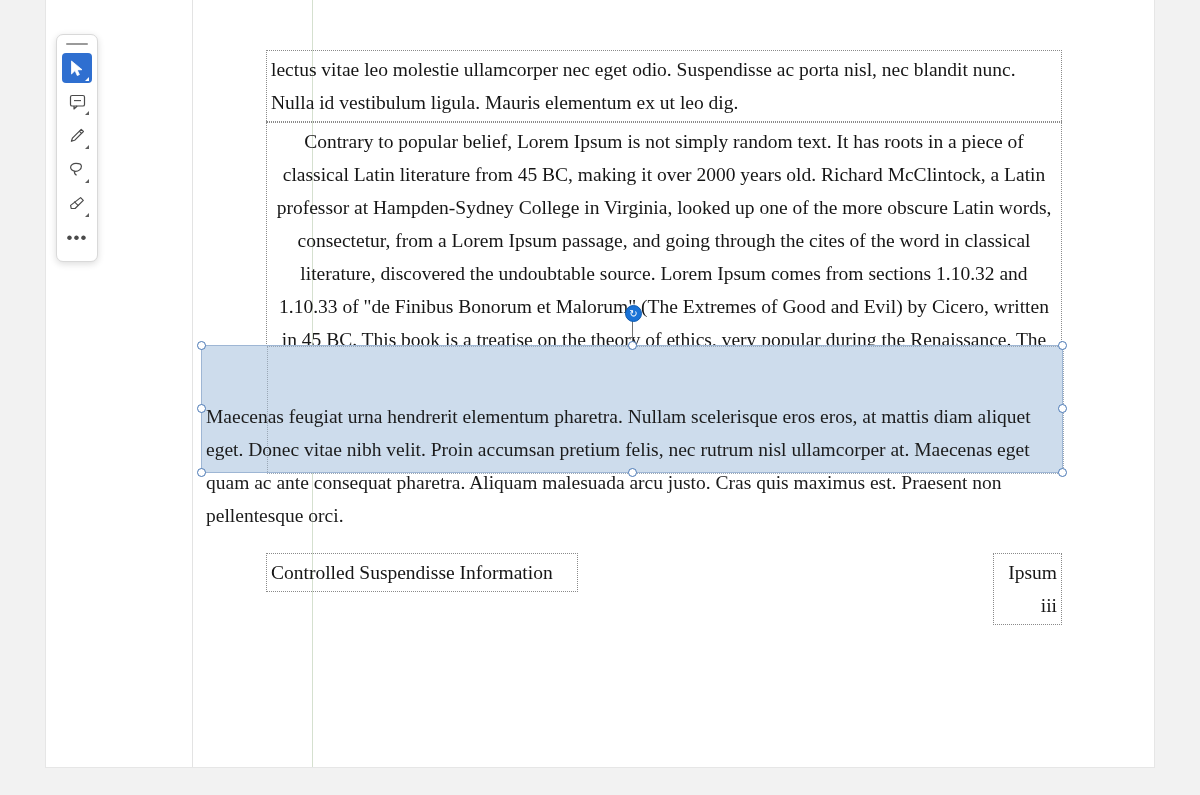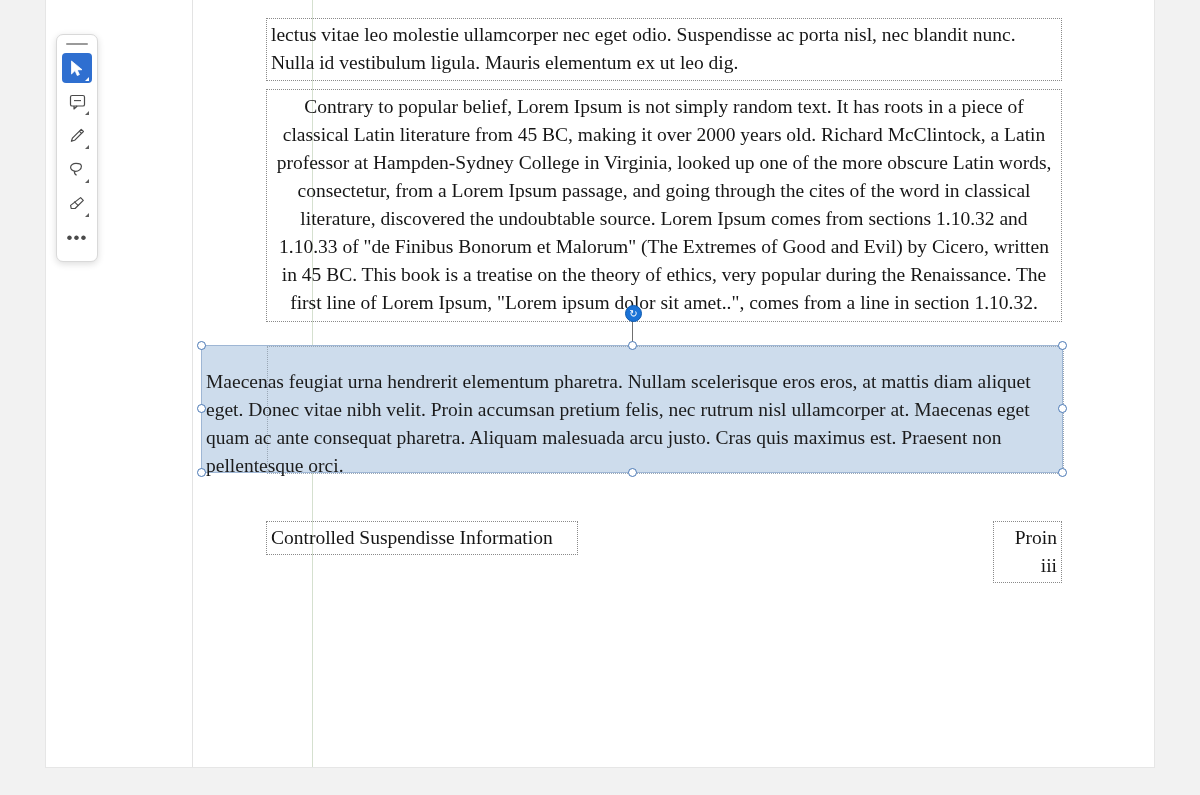--- a/index.html
+++ b/index.html
@@ -101,22 +101,23 @@
     color: #4a4a4a;
     line-height: 10px;
     letter-spacing: 1px;
     font-family: "Liberation Sans", sans-serif;
   }
 
   
   .doc-text {
     font-family: "Liberation Serif", serif;
     font-size: 19.5px;
-    line-height: 28px;
+    line-height: 33px;
     color: #161616;
+    margin-top: 32px;
   }
 
   .text-frame {
     position: absolute;
     border: 1px dotted #8a8a8a;
     box-sizing: border-box;
   }
 
   #para-top {
     left: 266px;
@@ -243,21 +244,21 @@
     <div class="sel-handle" style="left:1058px; top:404px;"></div>
     <div class="sel-handle" style="left:197px; top:468px;"></div>
     <div class="sel-handle" style="left:628px; top:468px;"></div>
     <div class="sel-handle" style="left:1058px; top:468px;"></div>
   </div>
 
   <div class="text-frame doc-text" id="footer-left">
     <span>Controlled Suspendisse Information</span>
   </div>
   <div class="text-frame doc-text" id="footer-right">
-    <span>Proin iii</span>
+    <span>Ipsum iii</span>
   </div>
 
   <div class="tool-palette">
     <div class="palette-grip"></div>
 
     <div class="tool-btn active">
       <svg width="16" height="17" viewBox="0 0 16 17" aria-hidden="true">
         <path d="M2.5 1 L2.5 14 L6 10.6 L8.3 15.6 L10.4 14.6 L8.2 9.9 L13 9.7 Z" fill="#ffffff" stroke="#ffffff" stroke-width="0.8" stroke-linejoin="round"></path>
       </svg>
       <span class="tool-corner"></span>

